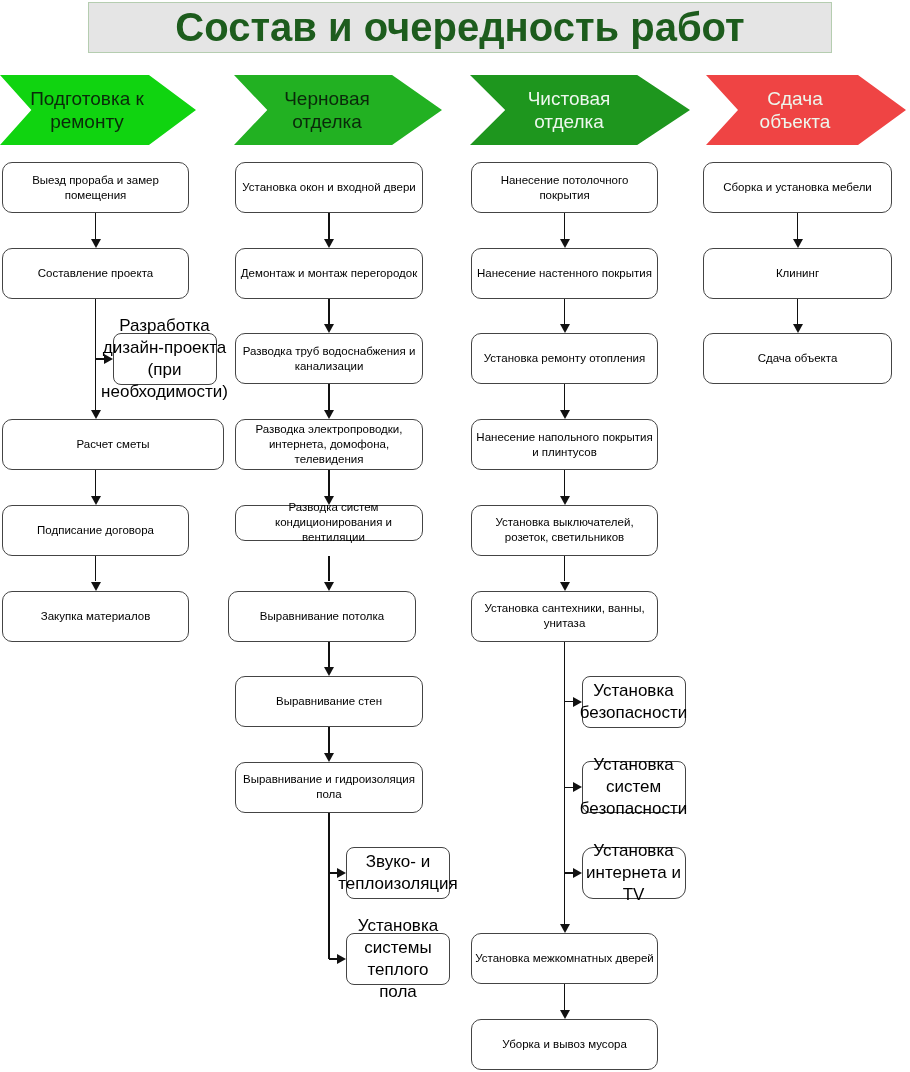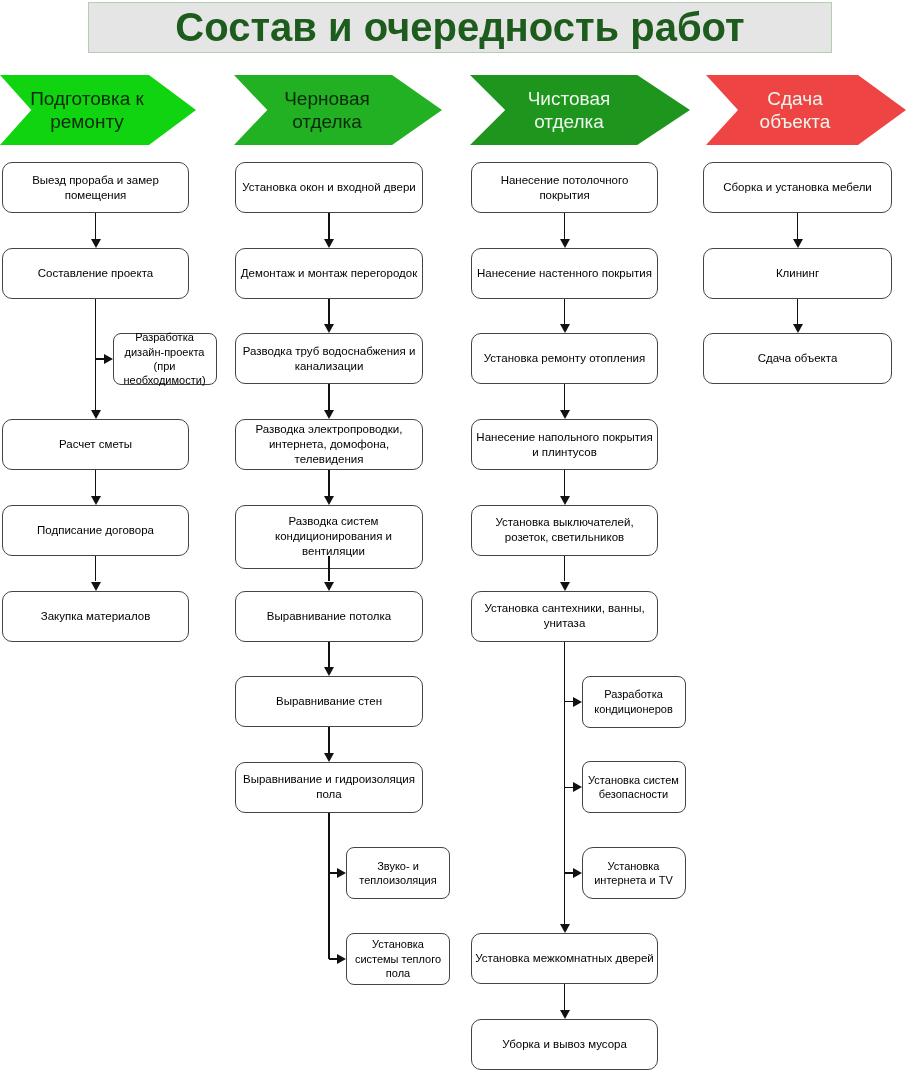--- a/index.html
+++ b/index.html
@@ -18,21 +18,21 @@
     display:flex;align-items:center;justify-content:center;text-align:center;
     font-size:19px;line-height:1.22;white-space:pre-line;
     clip-path:polygon(0 0,76% 0,100% 50%,76% 100%,0 100%,16% 50%);
     box-sizing:border-box;padding-right:22px;
   }
   .node{
     position:absolute;background:#fff;border:1px solid #444;border-radius:10px;
     display:flex;align-items:center;justify-content:center;text-align:center;
     font-size:11.5px;line-height:1.3;color:#000;padding:3px;box-sizing:border-box;
   }
-  .node.side{font-size:11px;border-radius:8px;}
+  .node.side{font-size:17px;border-radius:8px;}
   .vline{position:absolute;width:1.5px;background:#111;}
   .hline{position:absolute;height:1.5px;background:#111;}
   .ah-down{position:absolute;width:0;height:0;
     border-left:5px solid transparent;border-right:5px solid transparent;border-top:9px solid #111;}
   .ah-right{position:absolute;width:0;height:0;
     border-top:5px solid transparent;border-bottom:5px solid transparent;border-left:9px solid #111;}
 </style>
 </head>
 <body>
 
@@ -55,39 +55,39 @@
   </div>
   <div class="chevron" style="left: 706px; width: 200px; background: #ef4444; color: rgb(237, 247, 237); justify-content: center;">
     <span>Сдача
 объекта</span>
   </div>
 
   <div id="nodes">
       <div class="node" style="left: 2px; top: 162px; width: 187px; height: 51px;">Выезд прораба и замер помещения</div>
       <div class="node" style="left: 2px; top: 247.7px; width: 187px; height: 51px;">Составление проекта</div>
       <div class="node side" style="left: 112.5px; top: 332.9px; width: 104px; height: 52px;">Разработка дизайн-проекта (при необходимости)</div>
-      <div class="node" style="left: 2px; top: 419.1px; width: 187px; height: 51px;">Расчет сметы</div>
+      <div class="node" style="left: 2px; top: 419.1px; width: 222px; height: 51px;">Расчет сметы</div>
       <div class="node" style="left: 2px; top: 504.8px; width: 187px; height: 51px;">Подписание договора</div>
       <div class="node" style="left: 2px; top: 590.5px; width: 187px; height: 51px;">Закупка материалов</div>
       <div class="vline" style="left: 94.75px; top: 213px; height: 25.7px;"></div>
       <div class="ah-down" style="left: 90.5px; top: 238.7px;"></div>
       <div class="vline" style="left: 94.75px; top: 298.7px; height: 111.4px;"></div>
       <div class="ah-down" style="left: 90.5px; top: 410.1px;"></div>
       <div class="hline" style="left: 95.5px; top: 358.15px; width: 8px;"></div>
       <div class="ah-right" style="left: 103.5px; top: 353.9px;"></div>
       <div class="vline" style="left: 94.75px; top: 470.1px; height: 25.7px;"></div>
       <div class="ah-down" style="left: 90.5px; top: 495.8px;"></div>
       <div class="vline" style="left: 94.75px; top: 555.8px; height: 25.7px;"></div>
       <div class="ah-down" style="left: 90.5px; top: 581.5px;"></div>
       <div class="node" style="left: 235px; top: 162px; width: 188px; height: 51px;">Установка окон и входной двери</div>
       <div class="node" style="left: 235px; top: 247.7px; width: 188px; height: 51px;">Демонтаж и монтаж перегородок</div>
       <div class="node" style="left: 235px; top: 333.4px; width: 188px; height: 51px;">Разводка труб водоснабжения и канализации</div>
       <div class="node" style="left: 235px; top: 419.1px; width: 188px; height: 51px;">Разводка электропроводки, интернета, домофона, телевидения</div>
-      <div class="node" style="left: 235px; top: 504.8px; width: 188px; height: 64px; padding-left: 12px;">Разводка систем кондиционирования и вентиляции</div>
-      <div class="node" style="left: 235px; top: 590.5px; width: 188px; height: 51px;">Выравнивание потолка</div>
+      <div class="node" style="left: 235px; top: 504.8px; width: 188px; height: 36px; padding-left: 12px;">Разводка систем кондиционирования и вентиляции</div>
+      <div class="node" style="left: 228px; top: 590.5px; width: 188px; height: 51px;">Выравнивание потолка</div>
       <div class="node" style="left: 235px; top: 676.2px; width: 188px; height: 51px;">Выравнивание стен</div>
       <div class="node" style="left: 235px; top: 761.9px; width: 188px; height: 51px;">Выравнивание и гидроизоляция пола</div>
       <div class="node side" style="left: 346px; top: 847.1px; width: 104px; height: 52px;">Звуко- и теплоизоляция</div>
       <div class="node side" style="left: 346px; top: 932.8px; width: 104px; height: 52px;">Установка системы теплого пола</div>
       <div class="vline" style="left: 328.25px; top: 213px; height: 25.7px;"></div>
       <div class="ah-down" style="left: 324px; top: 238.7px;"></div>
       <div class="vline" style="left: 328.25px; top: 298.7px; height: 25.7px;"></div>
       <div class="ah-down" style="left: 324px; top: 324.4px;"></div>
       <div class="vline" style="left: 328.25px; top: 384.4px; height: 25.7px;"></div>
       <div class="ah-down" style="left: 324px; top: 410.1px;"></div>
@@ -103,21 +103,21 @@
       <div class="hline" style="left: 329px; top: 872.35px; width: 8px;"></div>
       <div class="ah-right" style="left: 337px; top: 868.1px;"></div>
       <div class="hline" style="left: 329px; top: 958.05px; width: 8px;"></div>
       <div class="ah-right" style="left: 337px; top: 953.8px;"></div>
       <div class="node" style="left: 471px; top: 162px; width: 187px; height: 51px;">Нанесение потолочного покрытия</div>
       <div class="node" style="left: 471px; top: 247.7px; width: 187px; height: 51px;">Нанесение настенного покрытия</div>
       <div class="node" style="left: 471px; top: 333.4px; width: 187px; height: 51px;">Установка ремонту отопления</div>
       <div class="node" style="left: 471px; top: 419.1px; width: 187px; height: 51px;">Нанесение напольного покрытия и плинтусов</div>
       <div class="node" style="left: 471px; top: 504.8px; width: 187px; height: 51px;">Установка выключателей, розеток, светильников</div>
       <div class="node" style="left: 471px; top: 590.5px; width: 187px; height: 51px;">Установка сантехники, ванны, унитаза</div>
-      <div class="node side" style="left: 581.5px; top: 675.7px; width: 104px; height: 52px;">Разработка кондиционеров</div>
+      <div class="node side" style="left: 581.5px; top: 675.7px; width: 104px; height: 52px;">Установка безопасности</div>
       <div class="node side" style="left: 581.5px; top: 761.4px; width: 104px; height: 52px;">Установка систем безопасности</div>
       <div class="node side" style="left: 581.5px; top: 847.1px; width: 104px; height: 52px; border-radius: 11px;">Установка интернета и TV</div>
       <div class="node" style="left: 471px; top: 933.3px; width: 187px; height: 51px;">Установка межкомнатных дверей</div>
       <div class="node" style="left: 471px; top: 1019px; width: 187px; height: 51px;">Уборка и вывоз мусора</div>
       <div class="vline" style="left: 563.75px; top: 213px; height: 25.7px;"></div>
       <div class="ah-down" style="left: 559.5px; top: 238.7px;"></div>
       <div class="vline" style="left: 563.75px; top: 298.7px; height: 25.7px;"></div>
       <div class="ah-down" style="left: 559.5px; top: 324.4px;"></div>
       <div class="vline" style="left: 563.75px; top: 384.4px; height: 25.7px;"></div>
       <div class="ah-down" style="left: 559.5px; top: 410.1px;"></div>

